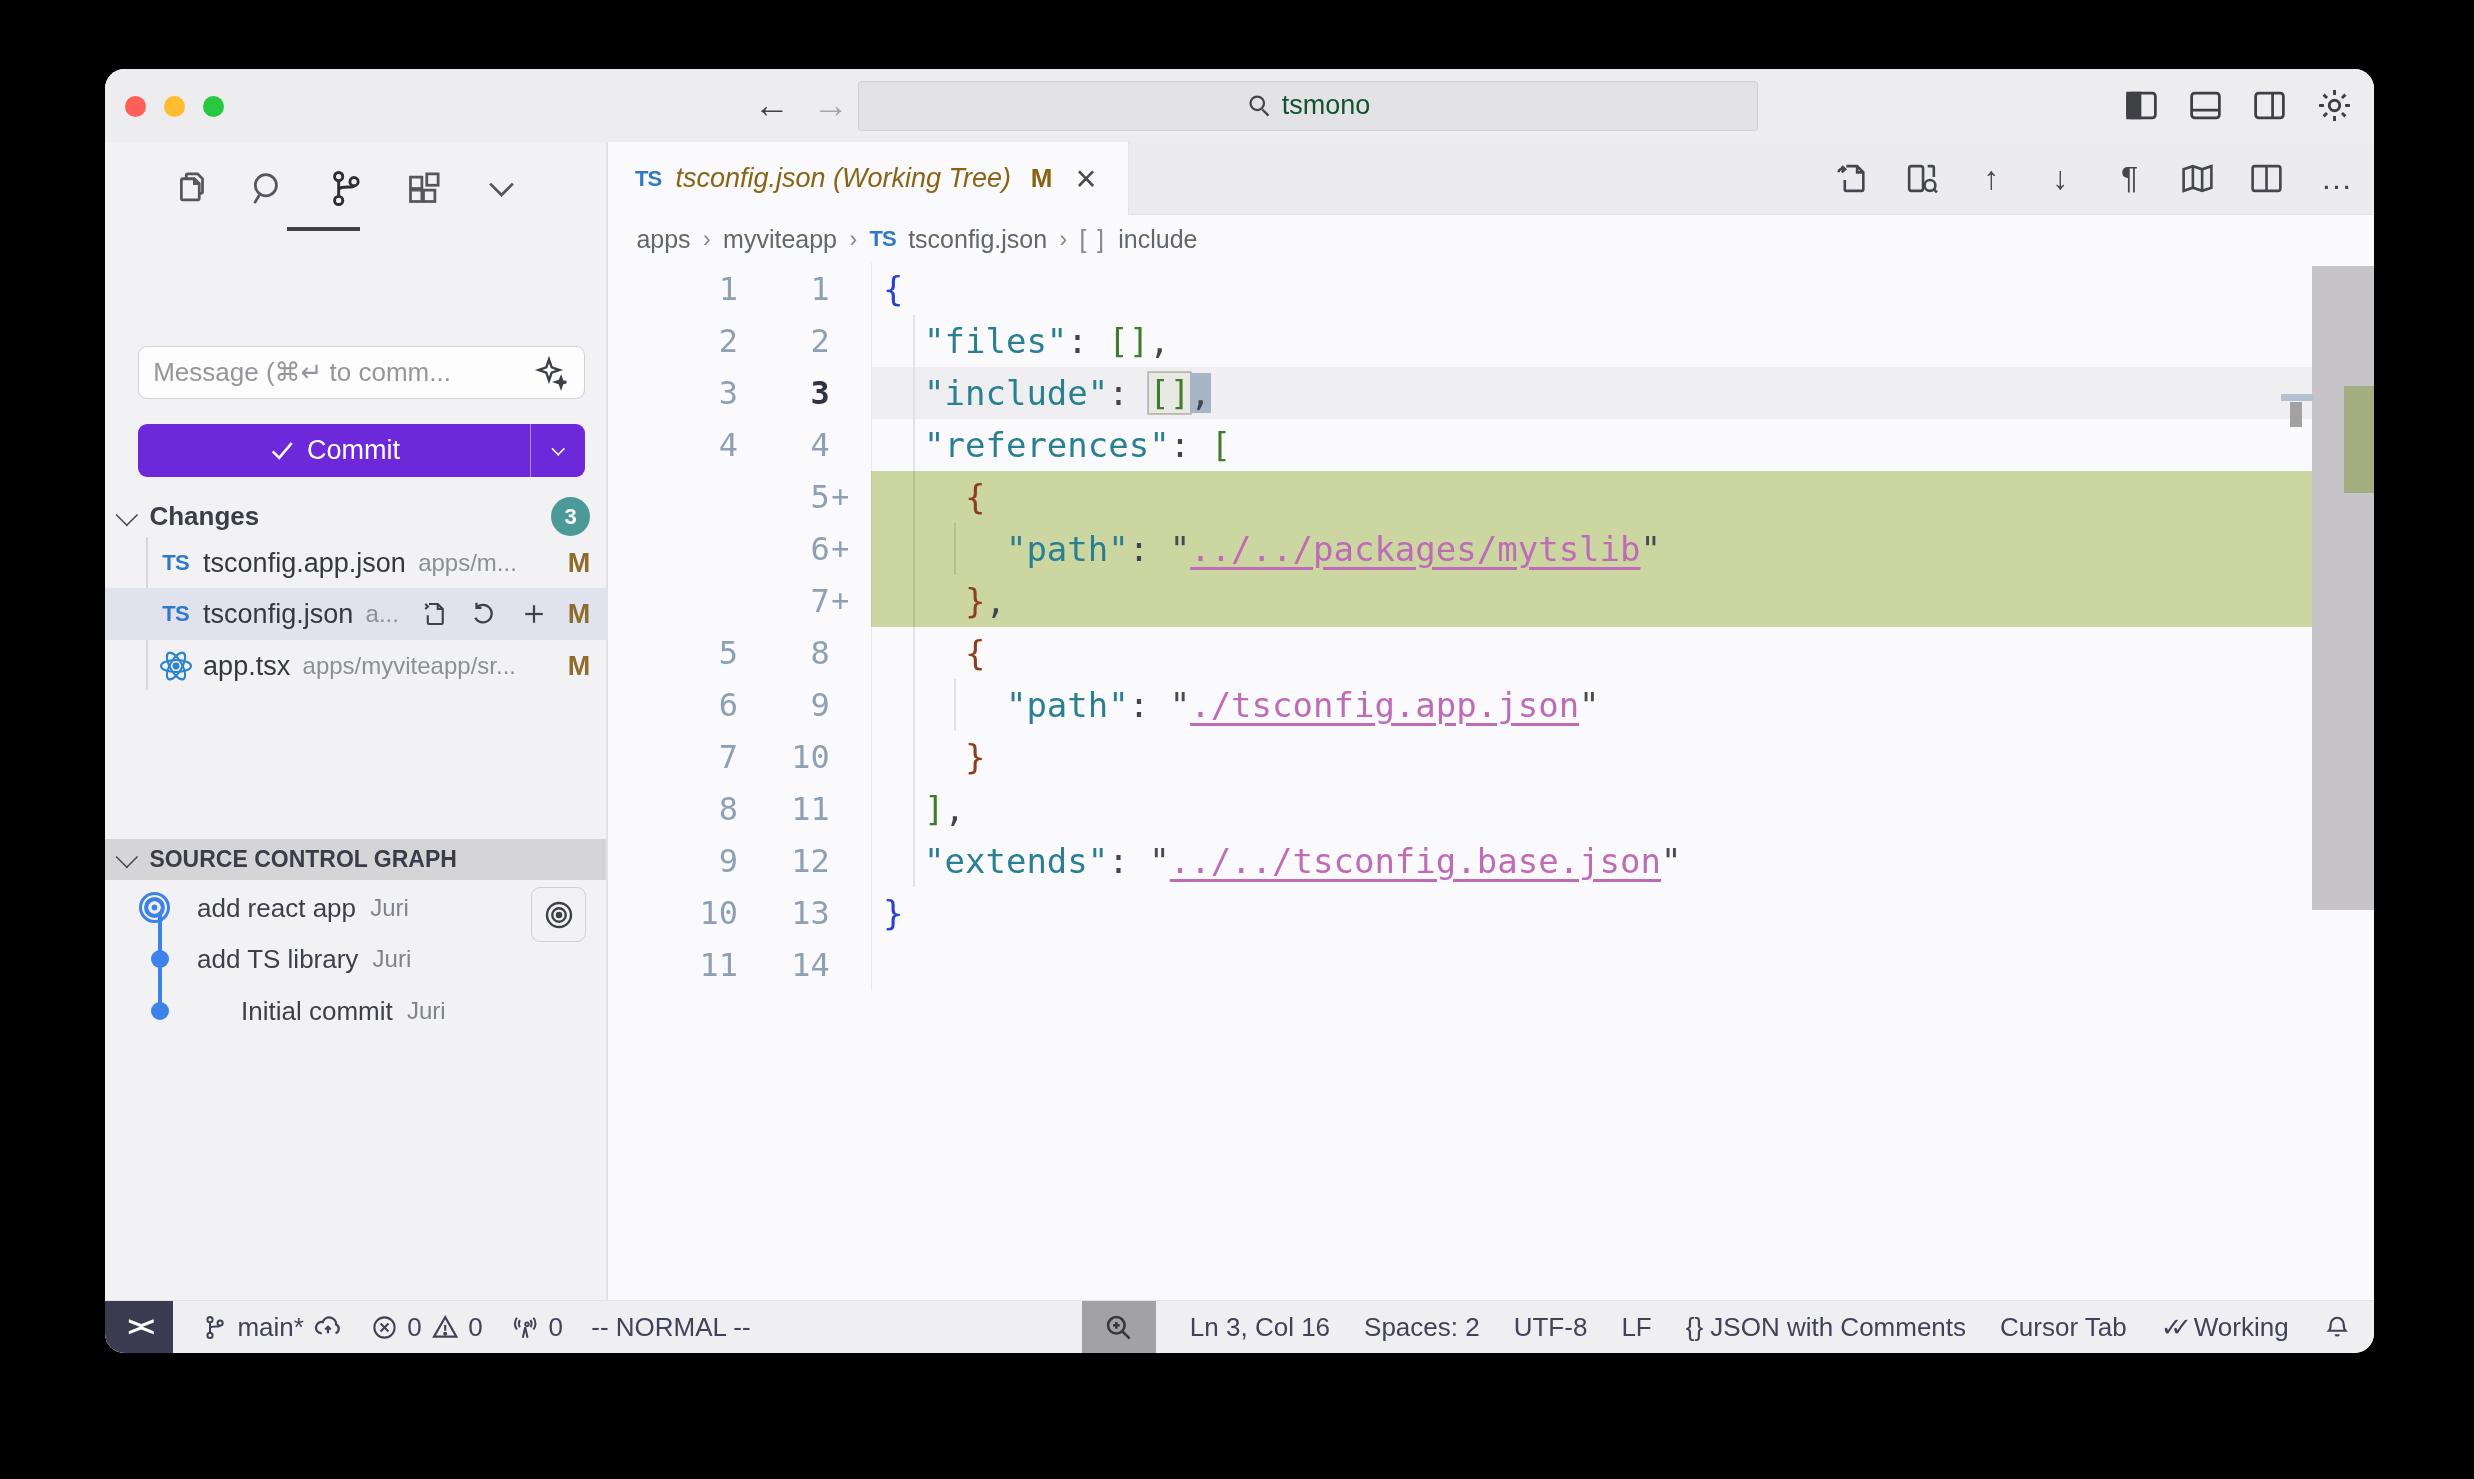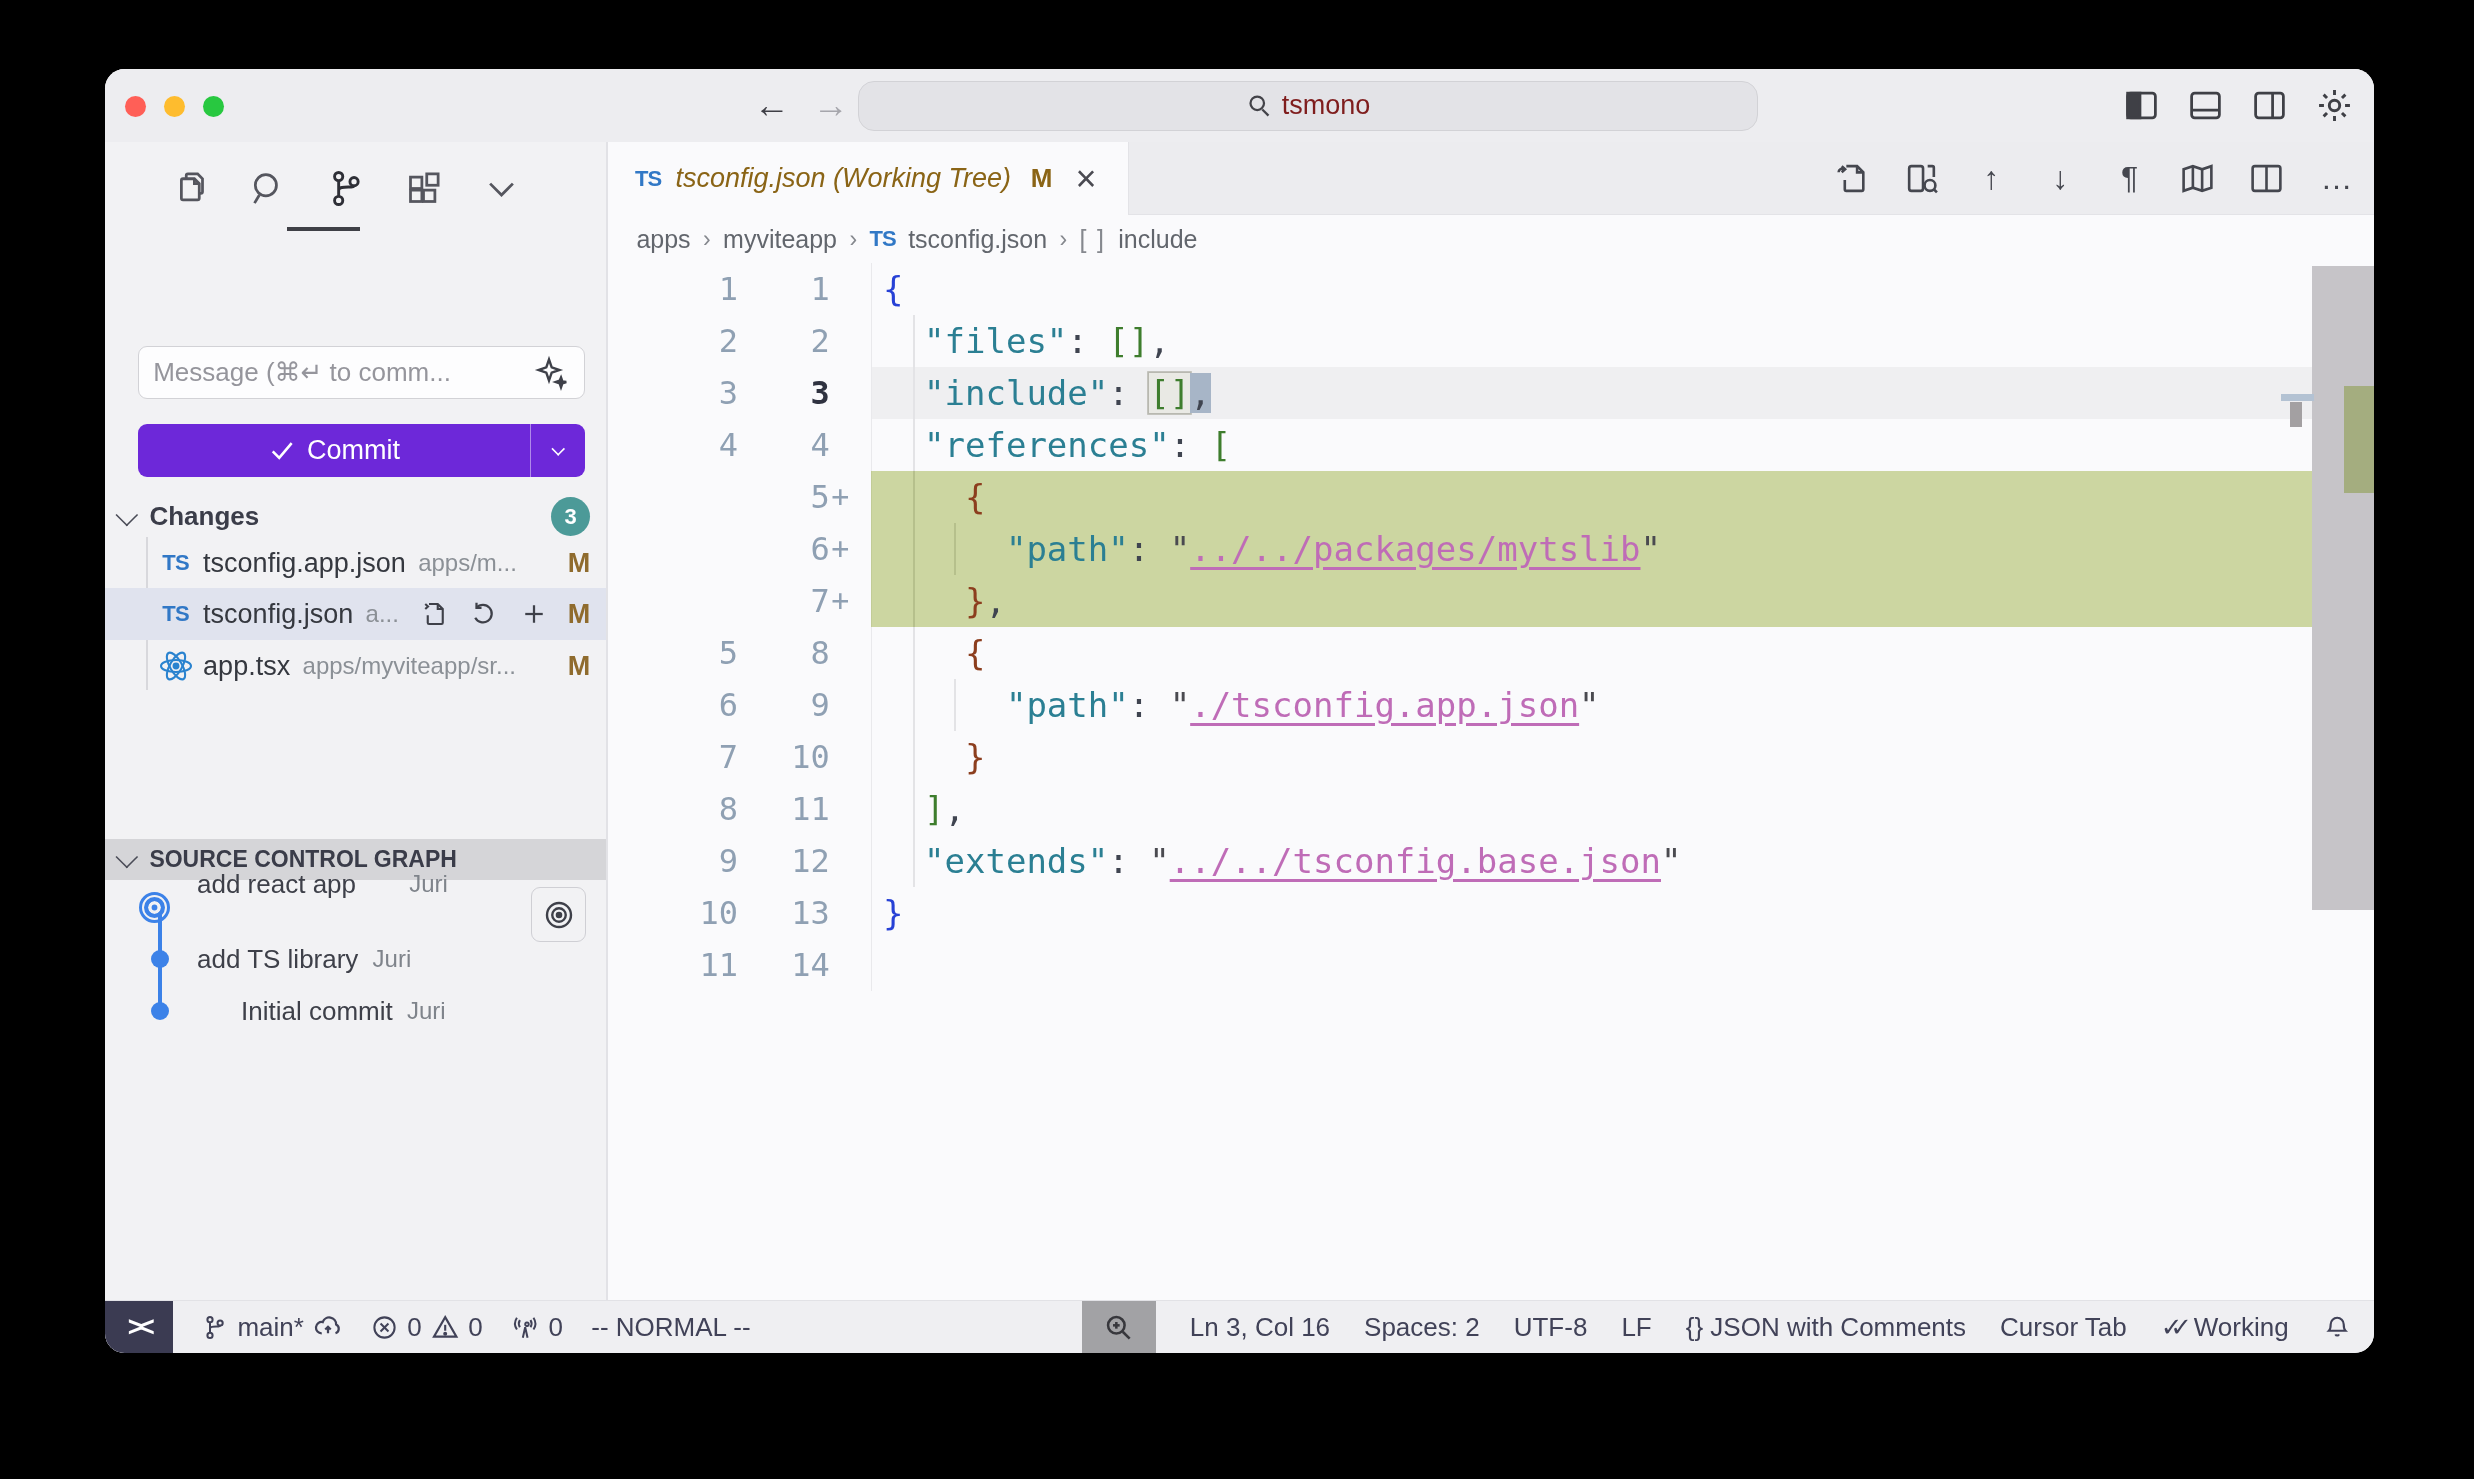--- a/index.html
+++ b/index.html
@@ -9,23 +9,23 @@
             background:#f2f2f4; border-radius:19.6px; overflow:hidden; }
 
   
   .titlebar { position:absolute; left:0; top:0; right:0; height:73px; background:#ededf0; }
   .traffic { position:absolute; top:27px; width:21.3px; height:21.3px; border-radius:50%; }
   .t-close{ left:19.6px; background:#ff5f57; } .t-min{ left:59px; background:#febc2e; }
   .t-max{ left:98px; background:#28c840; }
   .nav-arrow { position:absolute; top:16px; font-size:36px; line-height:39px; color:#3f3f46; }
   .nav-fwd { color:#a6a6ac; }
   .searchbox { position:absolute; left:753px; top:11.6px; width:900px; height:50px;
-               background:#e3e3e7; border:1.8px solid #d2d2d6; border-radius:16px;
+               background:#e3e3e7; border:1.8px solid #d2d2d6; border-radius:3px;
                display:flex; align-items:center; justify-content:center; gap:9px;
-               color:#7f1d1d; font-size:27px; }
+               color:#14532d; font-size:27px; }
   .tb-icons { position:absolute; right:19.6px; top:0; height:73px; display:flex; align-items:center; gap:27px; }
   .tb-icons svg { display:block; }
 
   
   .sidebar { position:absolute; left:0; top:73px; width:501px; bottom:53px; background:#f2f2f4; }
   .activity { position:absolute; left:0; top:7.1px; width:100%; height:78px;
               display:flex; align-items:center; gap:37px; padding-left:64px; color:#55565e; }
   .activity .act { position:relative; width:41px; height:41px; display:flex; align-items:center; justify-content:center; }
   .act-underline { position:absolute; left:182px; top:85px; width:73px; height:3.6px; background:#3f4046; }
   .band { position:absolute; left:0; width:100%; height:41px; background:#d5d5d8;
@@ -288,21 +288,21 @@
           <span class="fstatus">M</span>
         </div>
       </div>
 
     <div class="band graph-band">
       <span class="chev"><span class="chevron"></span></span>
       <span>SOURCE CONTROL GRAPH</span>
     </div>
     <div class="graph-line"></div>
     <div id="graph-rows">
-        <div class="graphrow" style="top: 716px; gap: 39px;">
+        <div class="graphrow" style="top: 740px;">
           <span class="gmsg">add react app</span>
           <span class="gauthor">Juri</span>
         </div>
         <div class="graphrow" style="top: 791px;">
           <span class="gmsg">add TS library</span>
           <span class="gauthor">Juri</span>
         </div>
         <div class="graphrow" style="top: 843px; padding-left: 44px;">
           <span class="gmsg">Initial commit</span>
           <span class="gauthor">Juri</span>

